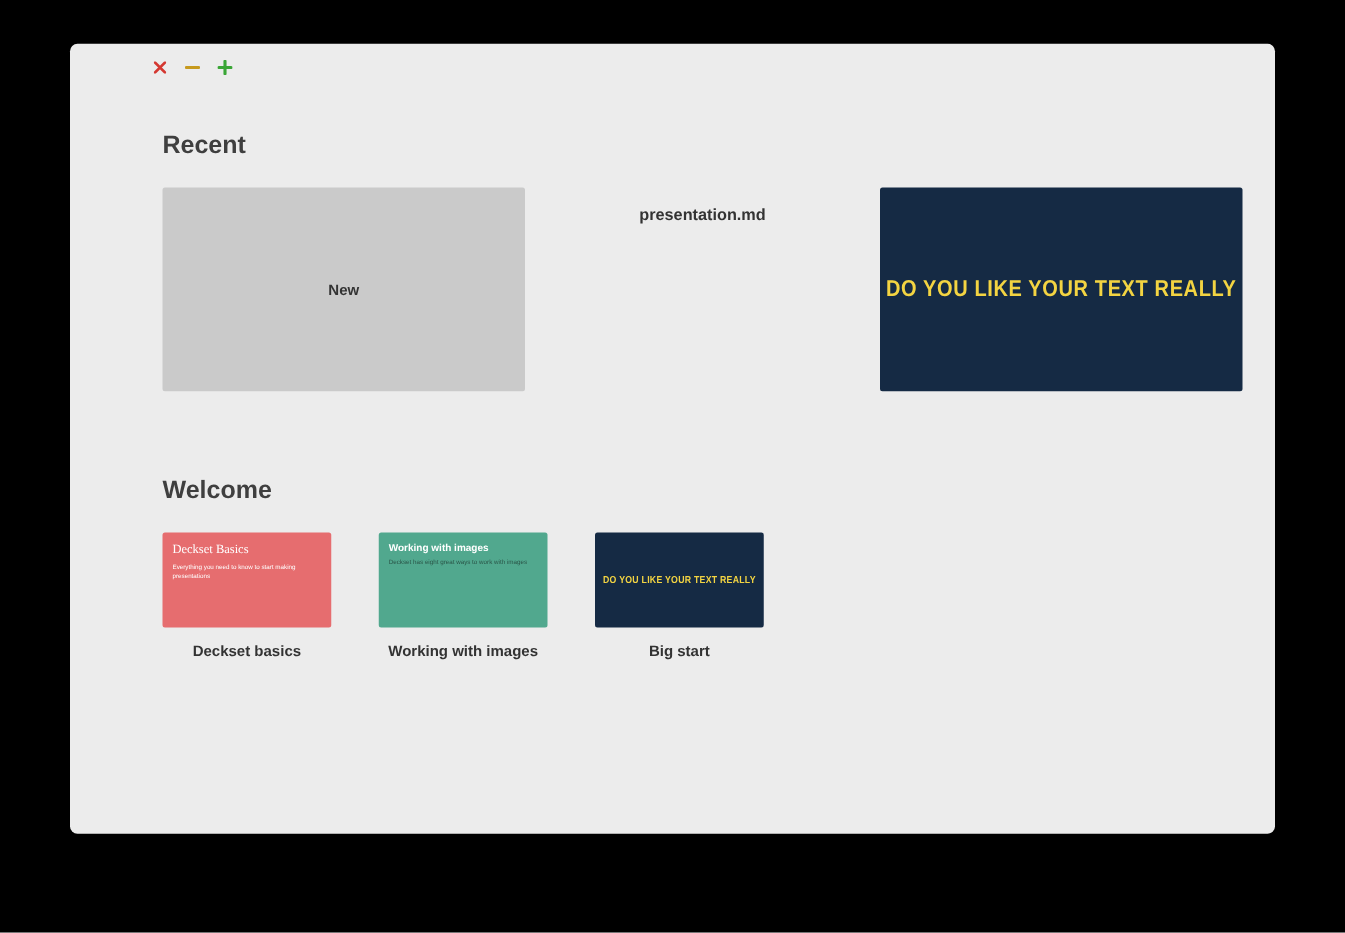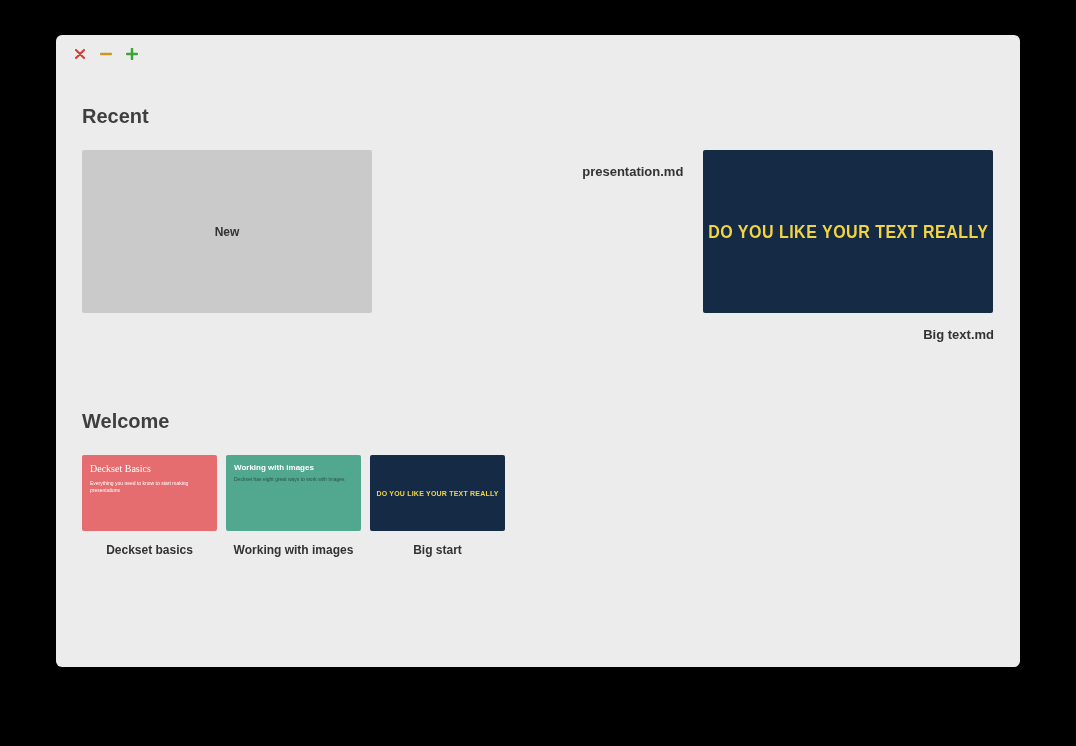--- a/index.html
+++ b/index.html
@@ -14,20 +14,21 @@
       font-family: -apple-system, BlinkMacSystemFont, "Segoe UI", Helvetica, Arial, sans-serif;
       padding: 35px 56px;
     }
     .window {
       background: #ececec;
       border-radius: 6px;
       width: 964px;
       height: 632px;
       overflow: hidden;
       box-shadow: 0 10px 40px rgba(0,0,0,0.5);
+      padding-left: 48px;
     }
     .titlebar {
       height: 38px;
       display: flex;
       align-items: center;
       padding-left: 18px;
       gap: 14px;
     }
     .win-btn {
       width: 12px;
@@ -100,29 +101,29 @@
     .thumb-bigtext-label {
       color: #f3d442;
       font-weight: 900;
       font-size: 16px;
       letter-spacing: 0.5px;
       text-align: center;
       font-family: Impact, "Arial Black", sans-serif;
       transform: scaleY(1.15);
     }
     .card-caption {
-      text-align: right;
+      text-align: center;
       font-size: 13px;
       font-weight: 700;
       color: #333;
       margin-top: 14px;
     }
     .examples-row {
       display: flex;
-      gap: 9px;
+      gap: 38px;
     }
     .example-card {
       width: 135px;
       cursor: pointer;
     }
     .thumb-small {
       width: 135px;
       height: 76px;
       border-radius: 2px;
       display: flex;
@@ -217,21 +218,20 @@
       </div>
 
       <div class="recent-card">
         <div class="card-caption">presentation.md</div>
       </div>
 
       <div class="recent-card">
         <div class="thumb-large thumb-bigtext">
           <span class="thumb-bigtext-label">DO YOU LIKE YOUR TEXT REALLY</span>
         </div>
-        <div class="card-caption">Big text.md</div>
       </div>
 
     </div>
 
     <h2 class="section-heading">Welcome</h2>
 
     <div class="examples-row">
 
       <div class="example-card">
         <div class="thumb-small thumb-basics">

